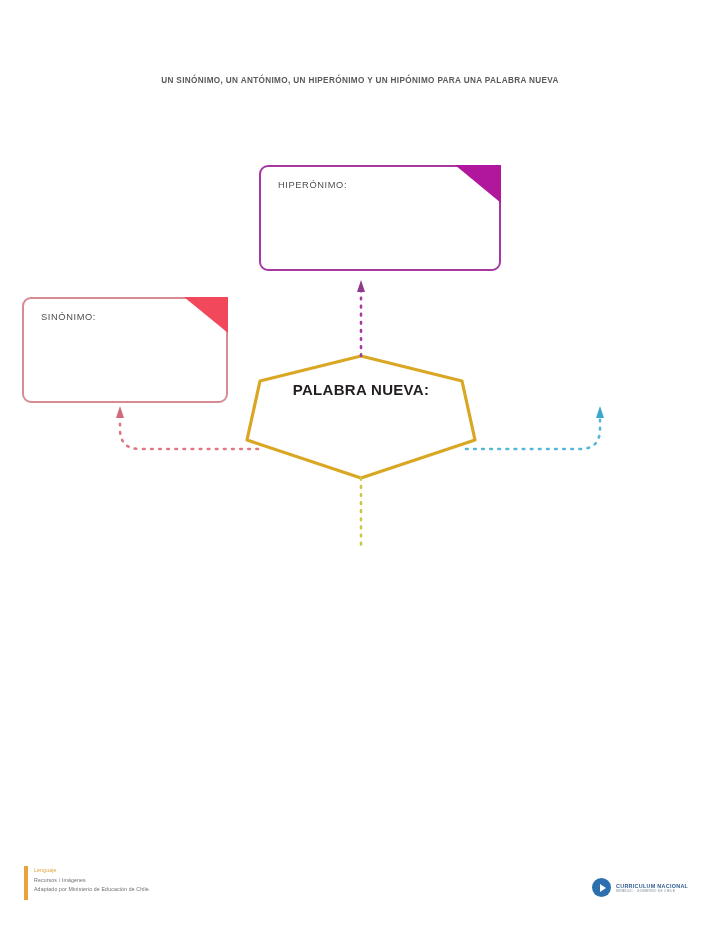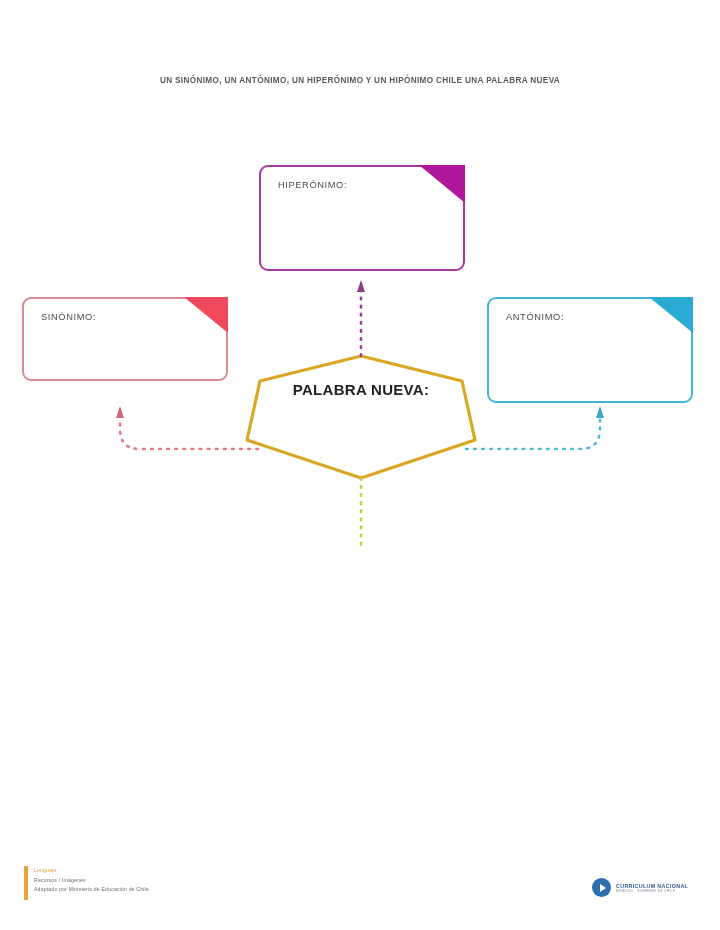--- a/index.html
+++ b/index.html
@@ -65,36 +65,36 @@
     width: 0;
     height: 0;
     top: -2px;
     right: -2px;
   }
 
   
   #card-hiperonimo {
     left: 259px;
     top: 165px;
-    width: 206px;
+    width: 242px;
     height: 106px;
     border-color: #a5399f;
     border-top-right-radius: 0;
   }
   #card-hiperonimo .fold {
     border-top: 38px solid #b0179c;
     border-left: 46px solid transparent;
   }
 
   
   #card-sinonimo {
     left: 22px;
     top: 297px;
     width: 206px;
-    height: 84px;
+    height: 106px;
     border-color: #d98b93;
     border-top-right-radius: 0;
   }
   #card-sinonimo .fold {
     border-top: 36px solid #f2485c;
     border-left: 44px solid transparent;
   }
 
   
   #card-antonimo {
@@ -213,21 +213,21 @@
     color: #7b8b9c;
     letter-spacing: 0.2px;
     white-space: nowrap;
   }
 </style>
 </head>
 <body>
 
 <div id="page">
 
-  <div id="title">UN SINÓNIMO, UN ANTÓNIMO, UN HIPERÓNIMO Y UN HIPÓNIMO CHILE UNA PALABRA NUEVA</div>
+  <div id="title">UN SINÓNIMO, UN ANTÓNIMO, UN HIPERÓNIMO Y UN HIPÓNIMO PARA UNA PALABRA NUEVA</div>
 
   <svg id="diagram" viewBox="0 0 720 930" xmlns="http://www.w3.org/2000/svg">
 
     <polygon points="361,356 462,381 475,440 361,478 247,440 260,381" fill="#ffffff" stroke="#d9a723" stroke-width="3.2" stroke-linejoin="round"></polygon>
 
     <g>
       <line x1="361" y1="356" x2="361" y2="290" stroke="#a5399f" stroke-width="2.6" stroke-dasharray="1.6 6.5" stroke-linecap="round"></line>
       <polygon points="361,280 357,292 365,292" fill="#8e3b8c"></polygon>
     </g>
 
@@ -253,24 +253,20 @@
   <div class="note" id="card-hiperonimo">
     <span class="fold"></span>
     <span class="note-label">HIPERÓNIMO:</span>
   </div>
 
   <div class="note" id="card-sinonimo">
     <span class="fold"></span>
     <span class="note-label">SINÓNIMO:</span>
   </div>
 
-  <div class="note" id="card-antonimo">
-    <span class="fold"></span>
-    <span class="note-label">ANTÓNIMO:</span>
-  </div>
 
 
   <div id="footer-bar"></div>
   <div id="footer-text">
     <div class="foot-line accent">Lenguaje</div>
     <div class="foot-line">Recursos / Imágenes</div>
     <div class="foot-line">Adaptado por Ministerio de Educación de Chile.</div>
   </div>
 
   <div id="logo">

